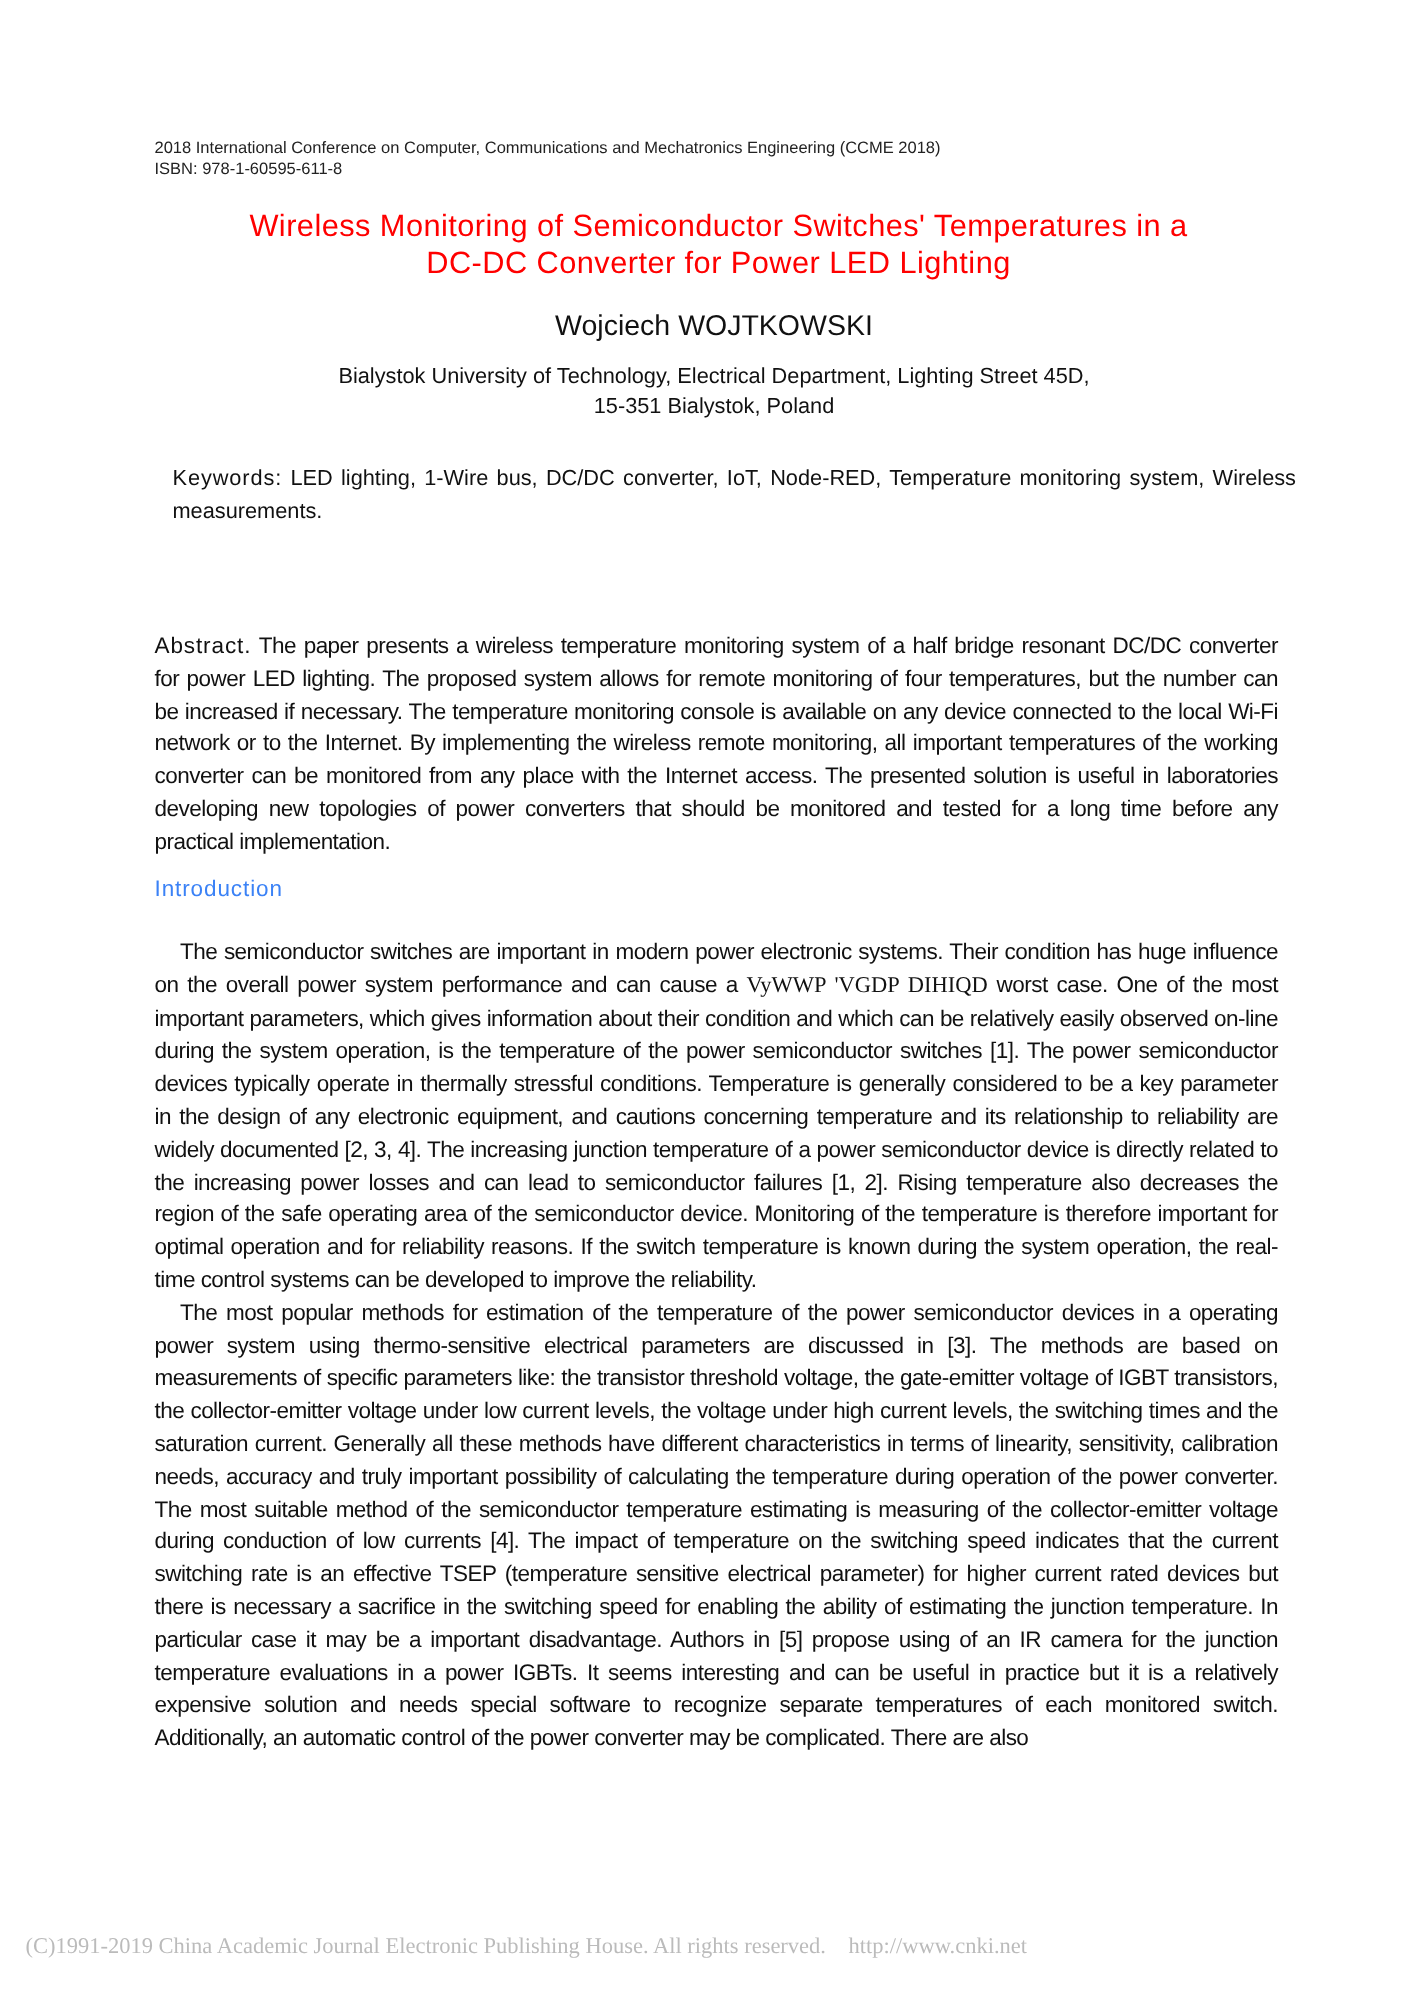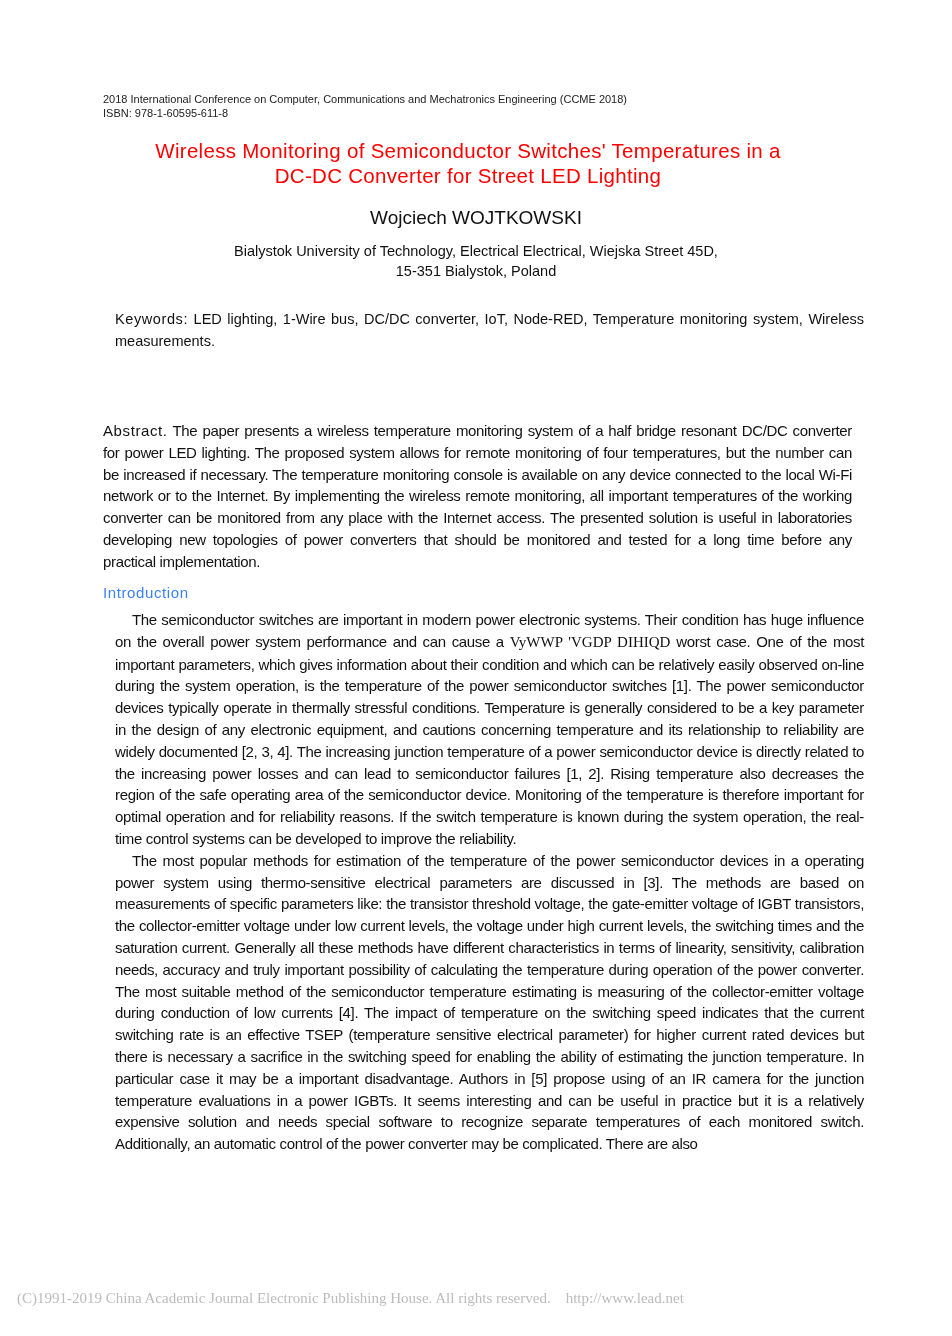--- a/index.html
+++ b/index.html
@@ -3,21 +3,21 @@
 <meta charset="utf-8">
 <style>
   html, body { margin: 0; padding: 0; background: #ffffff; }
   body { width: 952px; height: 1336px; position: relative; overflow: hidden; }
   .page { position: absolute; left: 0; top: 0; width: 952px; height: 1303px; }
   .conf {
     position: absolute; left: 103px; top: 92px;
     font-family: "Liberation Sans", sans-serif; font-size: 11px; line-height: 14px; color: #222;
   }
   .title {
-    position: absolute; left: 92px; top: 138px; width: 752px; text-align: center;
+    position: absolute; left: 103px; top: 138px; width: 752px; text-align: center;
     font-family: "Liberation Sans", sans-serif; font-size: 20.5px; line-height: 25px; color: #ff0000;
     letter-spacing: 0.3px;
   }
   .author {
     position: absolute; left: 100px; top: 206px; width: 752px; text-align: center;
     font-family: "Liberation Sans", sans-serif; font-size: 19px; line-height: 24px; color: #111;
   }
   .affil {
     position: absolute; left: 100px; top: 241px; width: 752px; text-align: center;
     font-family: "Liberation Sans", sans-serif; font-size: 14.5px; line-height: 20px; color: #111;
@@ -27,21 +27,21 @@
     font-family: "Liberation Sans", sans-serif; font-size: 15px; line-height: 21.8px; color: #111;
     text-align: justify;
     letter-spacing: -0.35px;
   }
   .keywords { top: 309px; letter-spacing: 0; font-size: 14.5px; margin-left: 12px; }
   .abstract { top: 376px; margin-top: 44px; }
   .intro-heading {
     position: absolute; left: 103px; top: 582px;
     font-family: "Liberation Sans", sans-serif; font-size: 15px; line-height: 22px; color: #3b82f6;
   }
-  .intro { top: 609px; margin-left: 12px; }
+  .intro { top: 624px; }
   .intro p { margin: 0; text-indent: 17px; }
   .label-spaced { letter-spacing: 0.6px; }
   .garbled { font-family: "Liberation Serif", serif; letter-spacing: 0; }
   .footer {
     position: absolute; left: 17px; top: 1290px;
     font-family: "Liberation Serif", serif; font-size: 15px; color: #bbbbbb;
     white-space: pre;
   }
 </style>
 </head>
@@ -49,36 +49,36 @@
 
 <div class="page">
 
   <div class="conf">
     <div>2018 International Conference on Computer, Communications and Mechatronics Engineering (CCME 2018)</div>
     <div>ISBN: 978-1-60595-611-8</div>
   </div>
 
   <div class="title" style="color: rgb(255, 0, 0);">
     <div>Wireless Monitoring of Semiconductor Switches' Temperatures in a</div>
-    <div>DC-DC Converter for Street LED Lighting</div>
+    <div>DC-DC Converter for Power LED Lighting</div>
   </div>
 
   <div class="author">Wojciech WOJTKOWSKI</div>
 
   <div class="affil">
-    <div>Bialystok University of Technology, Electrical Electrical, Wiejska Street 45D,</div>
+    <div>Bialystok University of Technology, Electrical Department, Lighting Street 45D,</div>
     <div>15-351 Bialystok, Poland</div>
   </div>
 
   <div class="text-block keywords"><span class="label-spaced">Keywords:</span><span> LED lighting, 1-Wire bus, DC/DC converter, IoT, Node-RED, Temperature monitoring system, Wireless measurements.</span></div>
 
   <div class="text-block abstract"><span class="label-spaced">Abstract.</span><span> The paper presents a wireless temperature monitoring system of a half bridge resonant DC/DC converter for power LED lighting. The proposed system allows for remote monitoring of four temperatures, but the number can be increased if necessary. The temperature monitoring console is available on any device connected to the local Wi-Fi network or to the Internet. By implementing the wireless remote monitoring, all important temperatures of the working converter can be monitored from any place with the Internet access. The presented solution is useful in laboratories developing new topologies of power converters that should be monitored and tested for a long time before any practical implementation.</span></div>
 
   <div class="intro-heading label-spaced">Introduction</div>
 
   <div class="text-block intro">
     <p><span>The semiconductor switches are important in modern power electronic systems. Their condition has huge influence on the overall power system performance and can cause a </span><span class="garbled">VyWWP 'VGDP DIHIQD</span><span> worst case. One of the most important parameters, which gives information about their condition and which can be relatively easily observed on-line during the system operation, is the temperature of the power semiconductor switches [1]. The power semiconductor devices typically operate in thermally stressful conditions. Temperature is generally considered to be a key parameter in the design of any electronic equipment, and cautions concerning temperature and its relationship to reliability are widely documented [2, 3, 4]. The increasing junction temperature of a power semiconductor device is directly related to the increasing power losses and can lead to semiconductor failures [1, 2]. Rising temperature also decreases the region of the safe operating area of the semiconductor device. Monitoring of the temperature is therefore important for optimal operation and for reliability reasons. If the switch temperature is known during the system operation, the real-time control systems can be developed to improve the reliability.</span></p>
     <p>The most popular methods for estimation of the temperature of the power semiconductor devices in a operating power system using thermo-sensitive electrical parameters are discussed in [3]. The methods are based on measurements of specific parameters like: the transistor threshold voltage, the gate-emitter voltage of IGBT transistors, the collector-emitter voltage under low current levels, the voltage under high current levels, the switching times and the saturation current. Generally all these methods have different characteristics in terms of linearity, sensitivity, calibration needs, accuracy and truly important possibility of calculating the temperature during operation of the power converter. The most suitable method of the semiconductor temperature estimating is measuring of the collector-emitter voltage during conduction of low currents [4]. The impact of temperature on the switching speed indicates that the current switching rate is an effective TSEP (temperature sensitive electrical parameter) for higher current rated devices but there is necessary a sacrifice in the switching speed for enabling the ability of estimating the junction temperature. In particular case it may be a important disadvantage. Authors in [5] propose using of an IR camera for the junction temperature evaluations in a power IGBTs. It seems interesting and can be useful in practice but it is a relatively expensive solution and needs special software to recognize separate temperatures of each monitored switch. Additionally, an automatic control of the power converter may be complicated. There are also</p>
   </div>
 
-  <div class="footer"><span>(C)1991-2019 China Academic Journal Electronic Publishing House. All rights reserved.</span>    <span>http://www.lead.net</span></div>
+  <div class="footer"><span>(C)1991-2019 China Academic Journal Electronic Publishing House. All rights reserved.</span>    <span>http://www.cnki.net</span></div>
 
 </div>
 
 </body></html>

